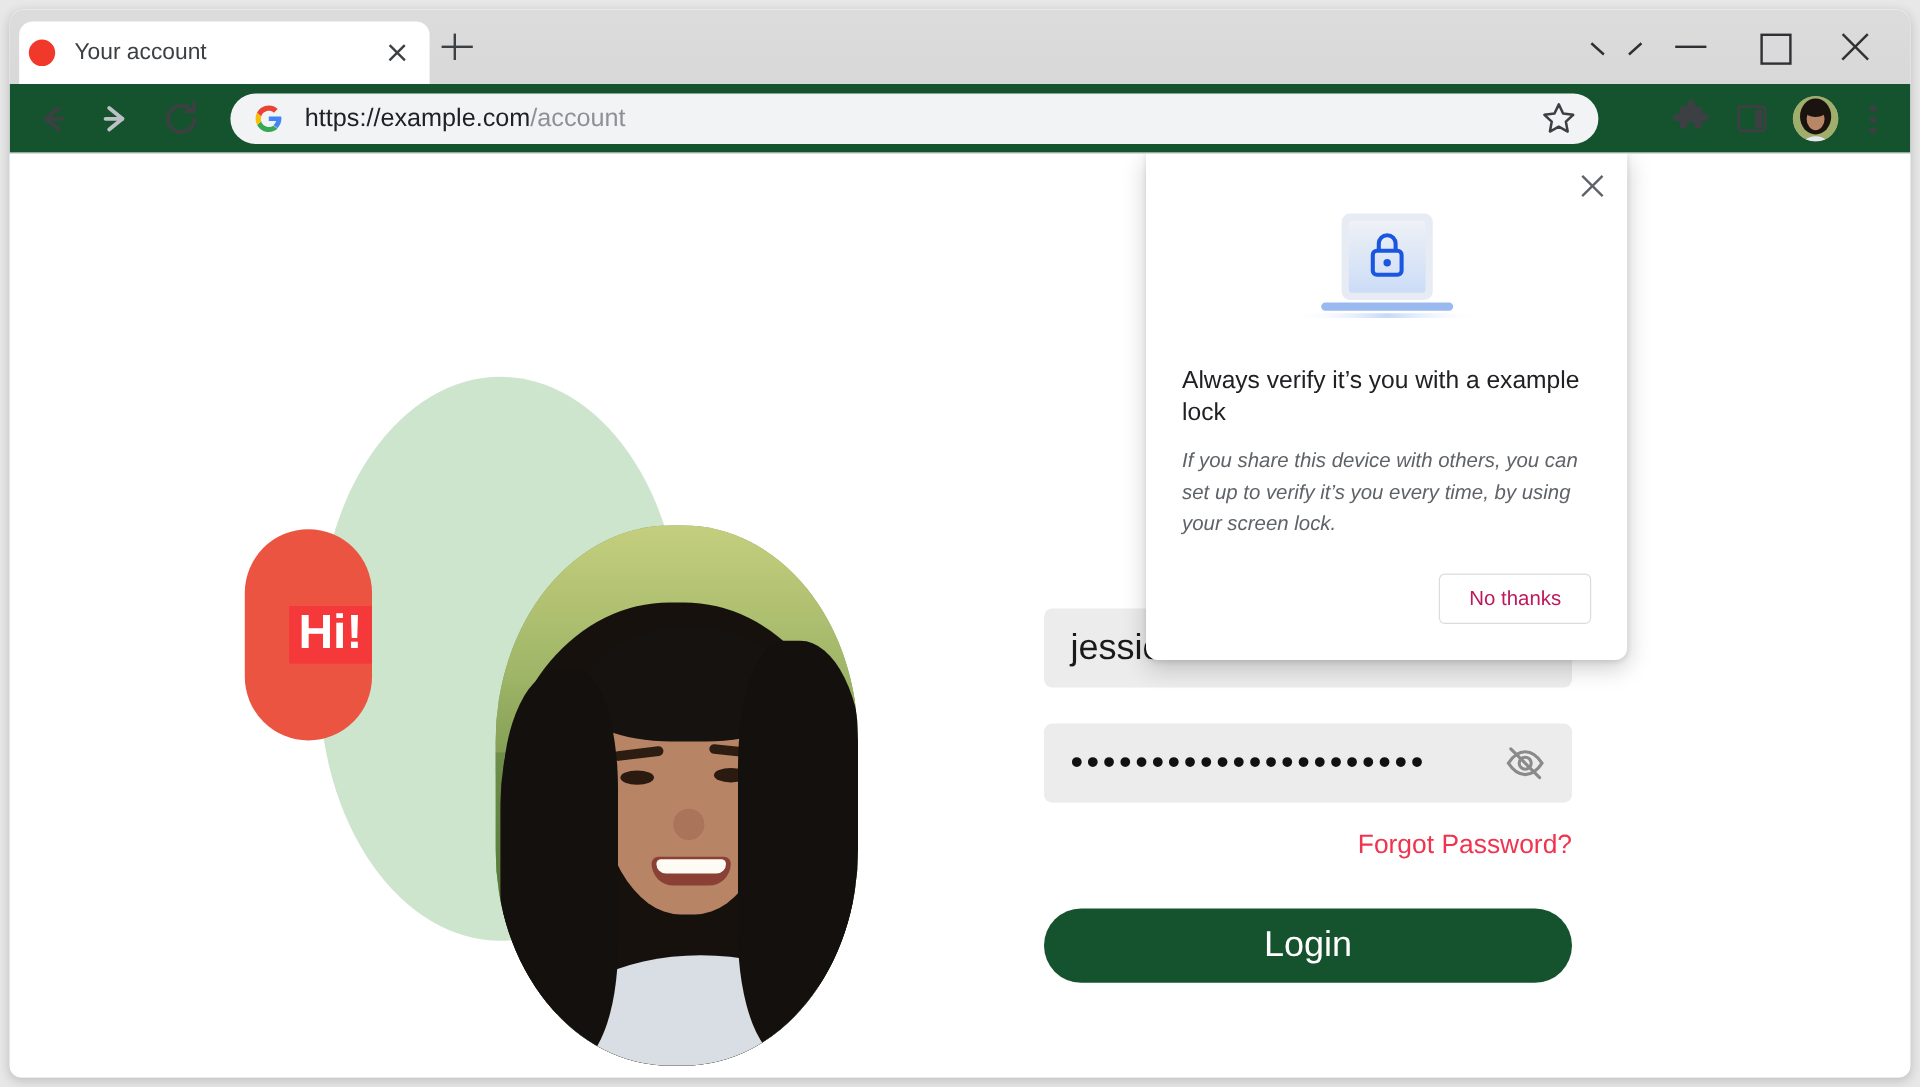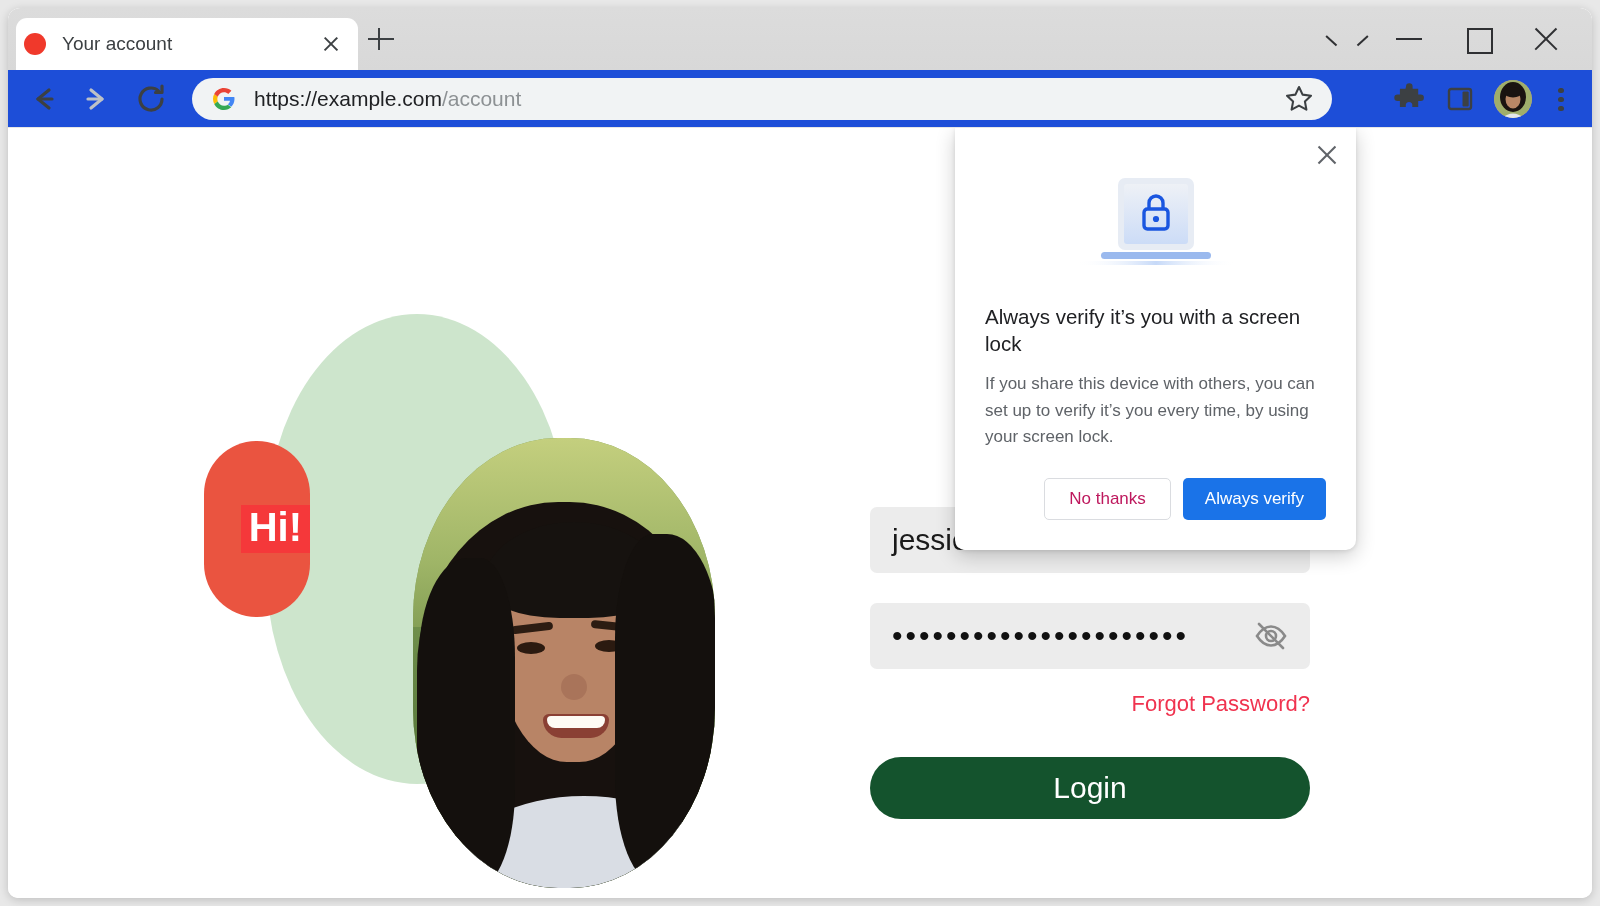--- a/index.html
+++ b/index.html
@@ -131,21 +131,21 @@
     width: 30px; height: 2.4px;
     background: #2f3033;
   }
   #win-close::before { transform: rotate(45deg); }
   #win-close::after  { transform: rotate(-45deg); }
 
   
   #toolbar {
     position: relative;
     height: 58px;
-    background: #1d4ed8;
+    background: #14532d;
     display: flex;
     align-items: center;
     border-bottom: 1px solid #e6e6e6;
   }
   .nav-btn {
     width: 46px; height: 46px;
     position: relative;
     flex: 0 0 auto;
     cursor: pointer;
   }
@@ -459,20 +459,21 @@
     margin-top: 28px;
     font-size: 20.5px;
     color: #202124;
     line-height: 1.3;
   }
   #dialog-body {
     margin-top: 14px;
     font-size: 17px;
     color: #5f6368;
     line-height: 1.55;
+    font-style: italic;
   }
   #dialog-actions {
     margin-top: 28px;
     display: flex;
     justify-content: flex-end;
     gap: 12px;
   }
   #btn-no-thanks {
     height: 42px;
     padding: 0 24px;
@@ -656,23 +657,22 @@
         </defs>
         <rect x="62" y="14" width="76" height="72" rx="7" fill="#e7ecf4"></rect>
         <rect x="68" y="20" width="64" height="60" rx="3" fill="url(#scr)"></rect>
         <rect x="45" y="88" width="110" height="7" rx="3.5" fill="#9ab9ee"></rect>
         <rect x="20" y="97" width="160" height="4" rx="2" fill="url(#shad)"></rect>
         <rect x="88" y="45" width="24" height="20" rx="3.4" fill="none" stroke="#1a56e0" stroke-width="3.4"></rect>
         <path d="M93 45 v-6 a7 7 0 0 1 14 0 v6" fill="none" stroke="#1a56e0" stroke-width="3.4"></path>
         <circle cx="100" cy="55" r="3.1" fill="#1a56e0"></circle>
       </svg>
 
-      <div id="dialog-title">Always verify it’s you with a screen lock</div>
+      <div id="dialog-title">Always verify it’s you with a example lock</div>
       <div id="dialog-body">If you share this device with others, you can set up to verify it’s you every time, by using your screen lock.</div>
 
       <div id="dialog-actions">
         <button id="btn-no-thanks">No thanks</button>
-        <button id="btn-always-verify">Always verify</button>
       </div>
     </div>
 
   </div>
 </div>
 
 </body></html>

